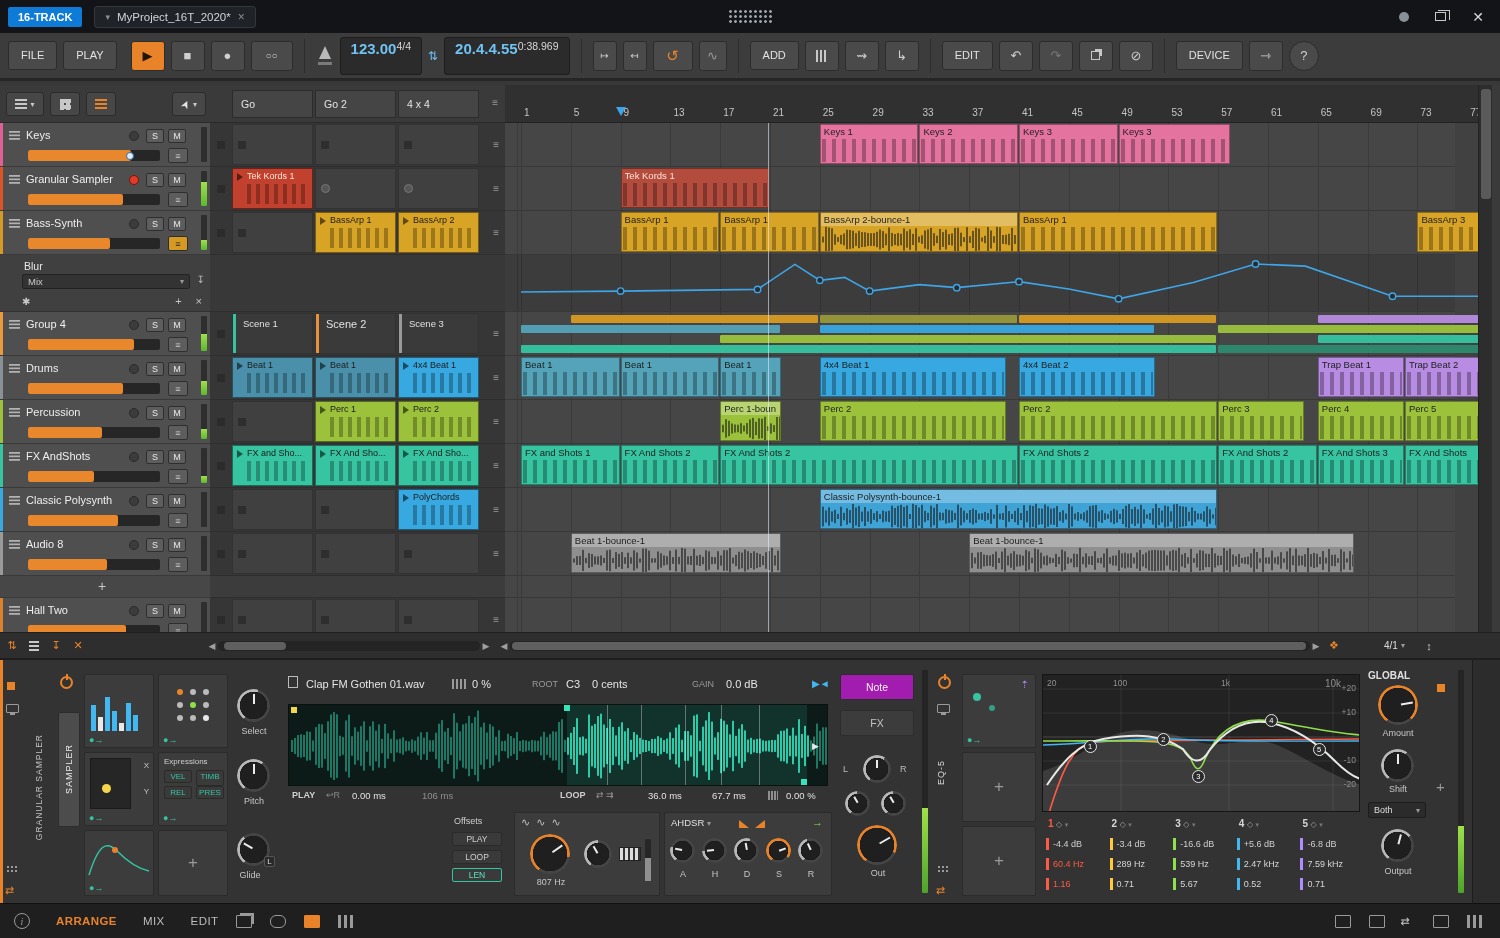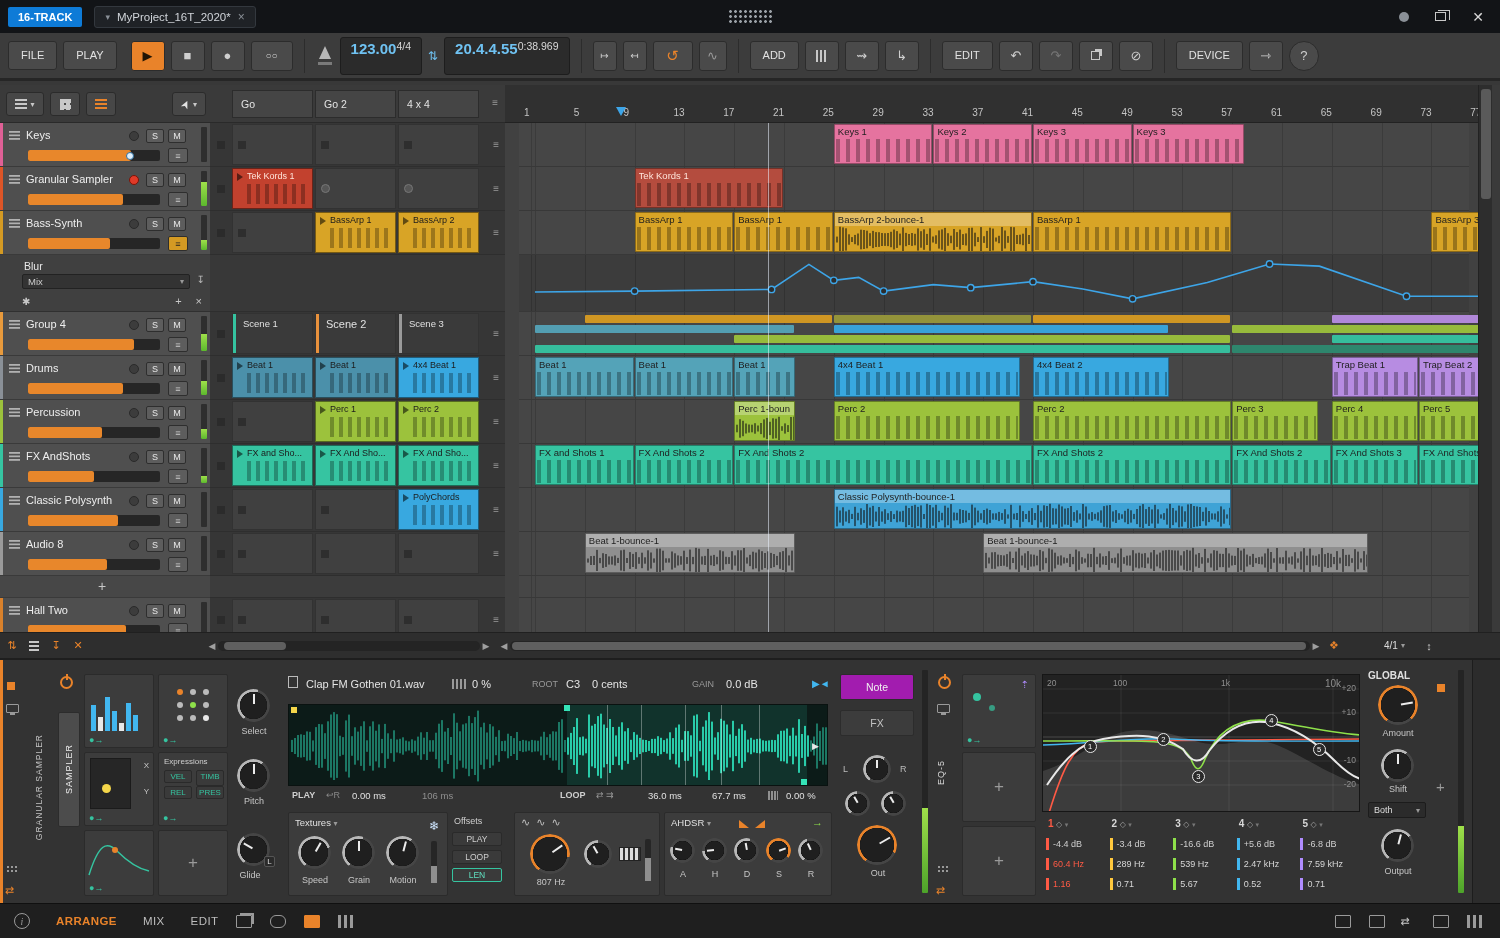--- a/index.html
+++ b/index.html
@@ -69,21 +69,21 @@
 .slot-clip .play{position:absolute;left:4px;top:4px;width:0;height:0;border-top:4px solid transparent;border-bottom:4px solid transparent;border-left:6px solid rgba(0,0,0,.55)}
 .slot-clip .lbl{position:absolute;left:14px;top:2px;right:2px;font-size:9px;color:#1c1c1c;white-space:nowrap;overflow:hidden}
 .slot-clip .pat{position:absolute;left:14px;right:4px;top:15px;bottom:4px;background-image:repeating-linear-gradient(90deg,rgba(0,0,0,.35) 0 4px,transparent 4px 9px);background-size:100% 3px;background-repeat:repeat-y;background-position:0 2px;opacity:.8}
 .scene-edge{position:absolute;left:0;top:0;bottom:0;width:3px}
 .rightcol-ico{position:absolute;right:6px;top:50%;margin-top:-6px;color:#9a9a9a;font-size:10px}
 
 #ruler{position:absolute;left:505px;top:0;width:973px;height:38px;background:#303030;border-bottom:1px solid #222;overflow:hidden}
 .ruler-num{position:absolute;bottom:4px;font-size:10px;color:#c4c4c4}
 .ruler-marker{position:absolute;top:22px;width:0;height:0;border-left:5px solid transparent;border-right:5px solid transparent;border-top:9px solid #3da5e8}
 #arranger-rows{position:absolute;left:505px;top:38px;width:973px;height:509px;background:#414141;overflow:hidden}
-.arow{position:absolute;left:14px;width:950px;border-bottom:1px solid #383838}
+.arow{position:absolute;left:0;width:950px;border-bottom:1px solid #383838}
 .clip{position:absolute;top:1px;bottom:2px;border-radius:1px;overflow:hidden;border:1px solid rgba(0,0,0,.35)}
 .clip .lbl{position:absolute;left:3px;top:1px;right:2px;font-size:9.5px;white-space:nowrap;overflow:hidden;color:#1e1e1e}
 .clip .pat{position:absolute;left:1px;right:1px;top:14px;bottom:1px;background-image:repeating-linear-gradient(90deg,rgba(0,0,0,.34) 0 4px,transparent 4px 10px);background-size:100% 3px;background-repeat:repeat-y;background-position:0 3px;opacity:.85}
 .clip .wv{position:absolute;left:0;right:0;top:13px;bottom:0}
 .clip.audio .head{position:absolute;left:0;right:0;top:0;height:13px;background:rgba(255,255,255,.28)}
 #playhead{position:absolute;top:0;bottom:0;width:1px;background:rgba(235,243,255,.55);z-index:40}
 #vscroll{position:absolute;left:1478px;top:0;width:14px;height:547px;background:#2d2d2d;border-left:1px solid #222}
 #vscroll .thumb{position:absolute;left:2px;top:4px;width:10px;height:110px;background:#5a5a5a;border-radius:3px}
 
 #hscroll{position:absolute;left:0;top:632px;width:1500px;height:26px;background:#2e2e2e;border-top:1px solid #202020;display:flex;align-items:center}
@@ -1525,39 +1525,20 @@
     <div class="abs" style="left:326px;top:130px;font-size:9px;color:#888">↩R</div>
     <div class="abs" style="left:352px;top:130px;font-size:9.5px;color:#e0e0e0">0.00 ms</div>
     <div class="abs" style="left:422px;top:130px;font-size:9.5px;color:#8f8f8f">106 ms</div>
     <div class="abs" style="left:560px;top:130px;font-size:9px;font-weight:bold;color:#cfcfcf">LOOP</div>
     <div class="abs" style="left:596px;top:130px;font-size:9px;color:#999">⇄&nbsp;⇉</div>
     <div class="abs" style="left:648px;top:130px;font-size:9.5px;color:#e0e0e0">36.0 ms</div>
     <div class="abs" style="left:712px;top:130px;font-size:9.5px;color:#e0e0e0">67.7 ms</div>
     <div class="abs" style="left:768px;top:131px;width:10px;height:9px;background:linear-gradient(90deg,#8f8f8f 2px,transparent 2px);background-size:3px 100%"></div>
     <div class="abs" style="left:786px;top:130px;font-size:9.5px;color:#e0e0e0">0.00 %</div>
 
-    <div class="abs" style="left:288px;top:152px;width:160px;height:84px;background:#3c3c3c;border:1px solid #2b2b2b;border-radius:2px">
-      <div style="position:absolute;left:6px;top:4px;font-size:9.5px;color:#e0e0e0"><span>Textures</span> <span style="font-size:8px;color:#999">▾</span></div>
-      <div class="knob md" style="position:absolute;left:12px;top:26px;--arc:60%">
-          <i style="--rot:30deg"></i>
-        </div>
-      <div class="knob md" style="position:absolute;left:56px;top:26px;--arc:45%">
-          <i></i>
-        </div>
-      <div class="knob md" style="position:absolute;left:100px;top:26px;--arc:50%">
-          <i style="--rot:15deg"></i>
-        </div>
-      <div class="klabel" style="left:0px;top:62px;width:52px">Speed</div>
-      <div class="klabel" style="left:44px;top:62px;width:52px">Grain</div>
-      <div class="klabel" style="left:88px;top:62px;width:52px">Motion</div>
-      <div style="position:absolute;right:8px;top:6px;color:#cfe6ff;font-size:12px">❄</div>
-      <div style="position:absolute;right:10px;top:28px;width:6px;height:42px;background:#262626;border-radius:2px">
-          <div style="position:absolute;bottom:0;left:0;right:0;height:40%;background:#8f8f8f"></div>
-        </div>
-    </div>
 
     <div class="abs" style="left:452px;top:152px;width:58px;height:84px">
       <div style="position:absolute;left:2px;top:4px;font-size:9px;color:#cfcfcf">Offsets</div>
       <div class="offbtn" style="top:20px">PLAY</div>
       <div class="offbtn" style="top:38px">LOOP</div>
       <div class="offbtn on" style="top:56px">LEN</div>
     </div>
 
     <div class="abs" style="left:514px;top:152px;width:146px;height:84px;background:#3c3c3c;border:1px solid #2b2b2b;border-radius:2px">
       <div style="position:absolute;left:6px;top:3px;color:#bbb;font-size:11px;letter-spacing:6px">∿∿∿</div>

